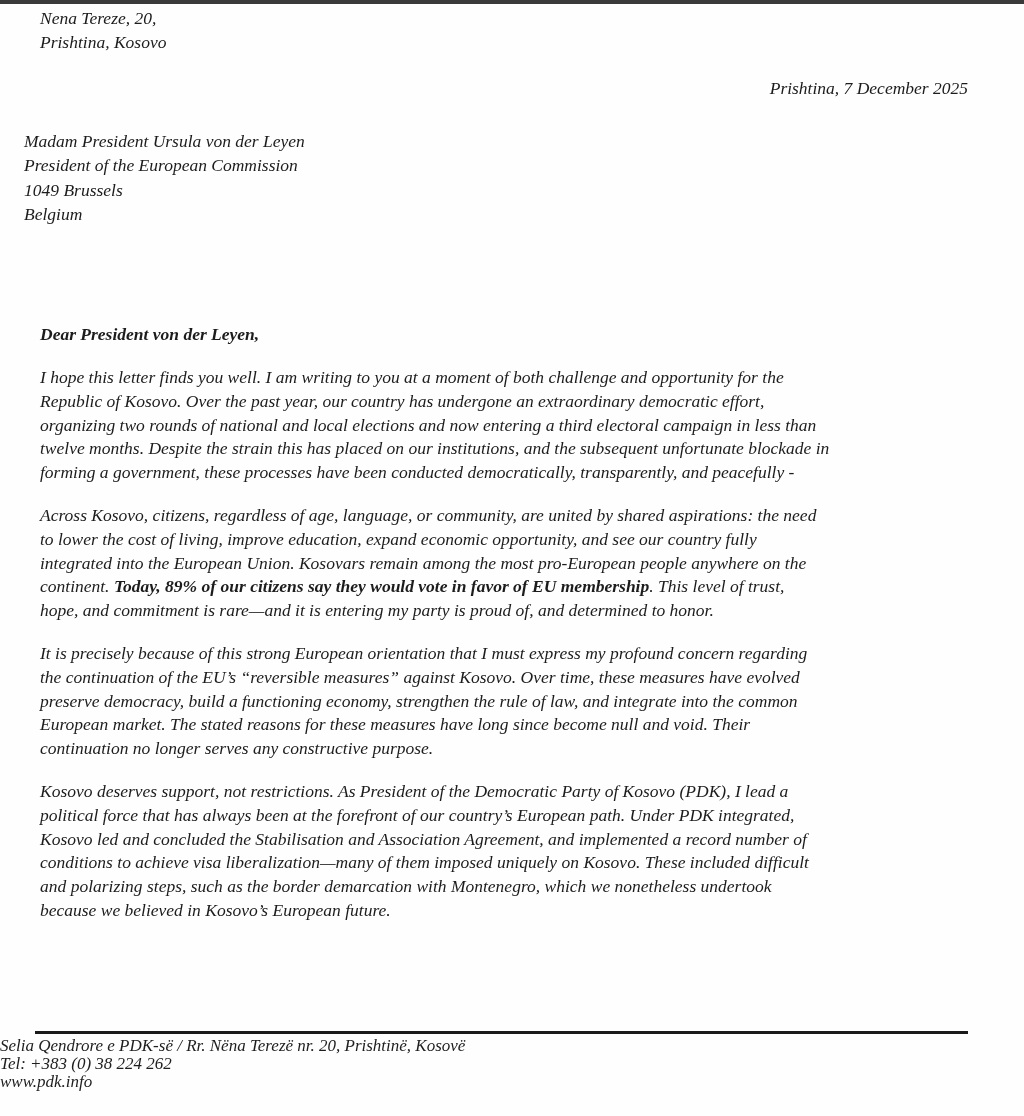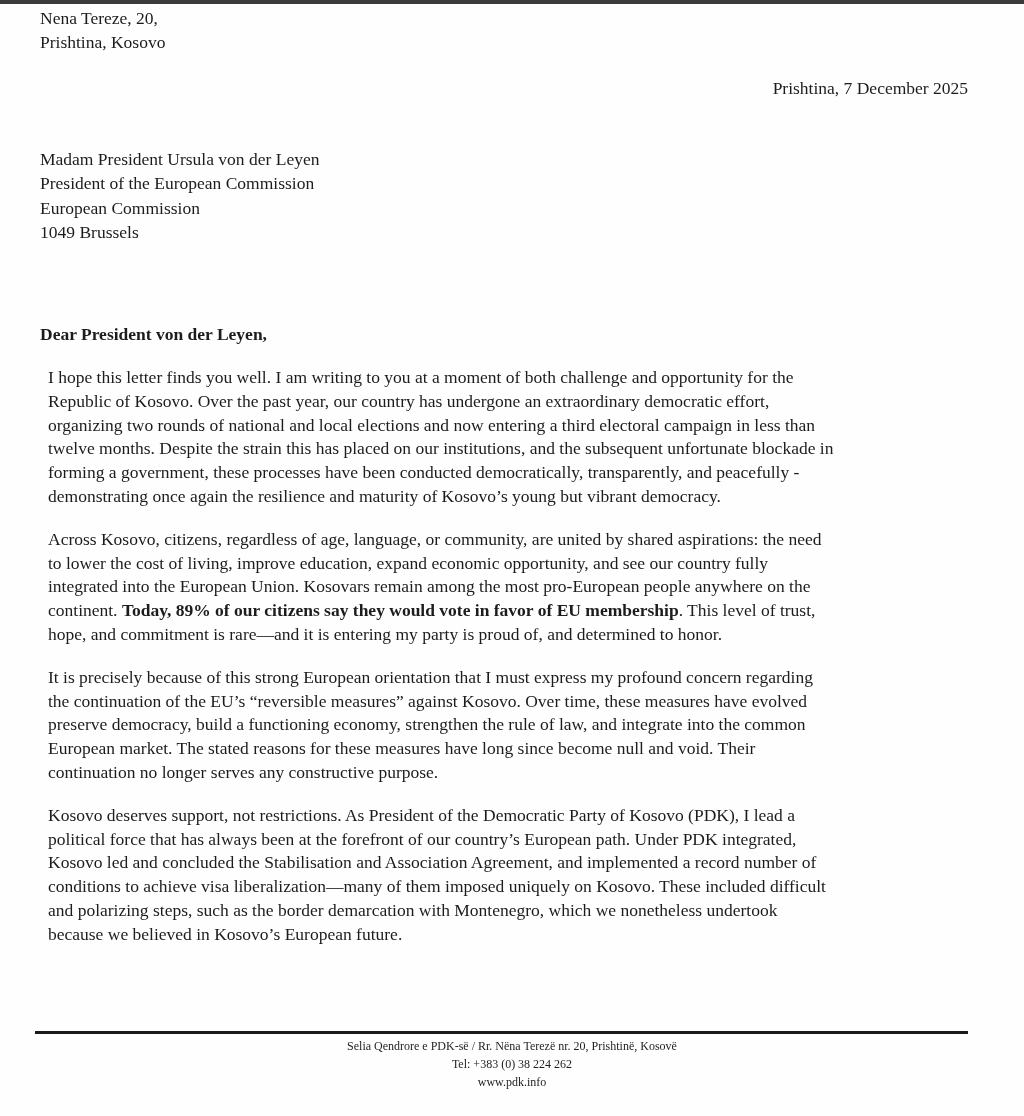--- a/index.html
+++ b/index.html
@@ -20,81 +20,81 @@
       left: 0; top: 0;
       width: 1024px;
       height: 4px;
       background: #3a3a3a;
     }
     .page {
       position: absolute;
       left: 0; top: 0;
       width: 1024px;
       height: 1116px;
+      font-style: italic;
     }
     .sender {
       position: absolute;
       left: 40px;
       top: 6px;
       font-size: 17.5px;
       line-height: 24px;
     }
     .date {
       position: absolute;
       right: 56px;
       top: 76px;
       font-size: 17.5px;
       line-height: 24px;
       text-align: center;
     }
     .recipient {
       position: absolute;
-      left: 40px;
+      left: 24px;
       top: 129px;
       font-size: 17.5px;
       line-height: 24.4px;
-      margin-top: 18px;
     }
     .salutation {
       position: absolute;
       left: 40px;
       top: 322px;
       font-size: 17.5px;
       line-height: 24px;
       font-weight: bold;
     }
     .body {
       position: absolute;
       left: 40px;
       top: 366px;
       width: 940px;
       font-size: 17.5px;
       line-height: 23.8px;
     }
     .body p {
-      margin: 0 0 19px 8px;
+      margin: 0 0 19px 0;
       white-space: nowrap;
     }
     .body .line { display: block; }
     .body b { font-weight: bold; }
     .footer-rule {
       position: absolute;
       left: 35px;
       top: 1031px;
       width: 933px;
       height: 3px;
       background: #1a1a1a;
     }
     .footer {
       position: absolute;
       left: 0;
       top: 1037px;
       width: 1024px;
-      text-align: center;
-      font-size: 12px;
+      text-align: left;
+      font-size: 17px;
       line-height: 18px;
       color: #1e1e1e;
     }
     .footer div { display: block; }
   </style>
 </head>
 <body>
 
 <div class="top-bar"></div>
 
@@ -103,34 +103,33 @@
   <div class="sender">
     <div>Nena Tereze, 20,</div>
     <div>Prishtina, Kosovo</div>
   </div>
 
   <div class="date">Prishtina, 7 December 2025</div>
 
   <div class="recipient">
     <div>Madam President Ursula von der Leyen</div>
     <div>President of the European Commission</div>
-    <div>European Commission</div>
     <div>1049 Brussels</div>
+    <div>Belgium</div>
   </div>
 
   <div class="salutation">Dear President von der Leyen,</div>
 
   <div class="body">
     <p>
       <span class="line">I hope this letter finds you well. I am writing to you at a moment of both challenge and opportunity for the</span>
       <span class="line">Republic of Kosovo. Over the past year, our country has undergone an extraordinary democratic effort,</span>
       <span class="line">organizing two rounds of national and local elections and now entering a third electoral campaign in less than</span>
       <span class="line">twelve months. Despite the strain this has placed on our institutions, and the subsequent unfortunate blockade in</span>
       <span class="line">forming a government, these processes have been conducted democratically, transparently, and peacefully -</span>
-      <span class="line">demonstrating once again the resilience and maturity of Kosovo’s young but vibrant democracy.</span>
     </p>
     <p>
       <span class="line">Across Kosovo, citizens, regardless of age, language, or community, are united by shared aspirations: the need</span>
       <span class="line">to lower the cost of living, improve education, expand economic opportunity, and see our country fully</span>
       <span class="line">integrated into the European Union. Kosovars remain among the most pro-European people anywhere on the</span>
       <span class="line"><span>continent. </span><b>Today, 89% of our citizens say they would vote in favor of EU membership</b><span>. This level of trust,</span></span>
       <span class="line">hope, and commitment is rare—and it is entering my party is proud of, and determined to honor.</span>
     </p>
     <p>
       <span class="line">It is precisely because of this strong European orientation that I must express my profound concern regarding</span>

